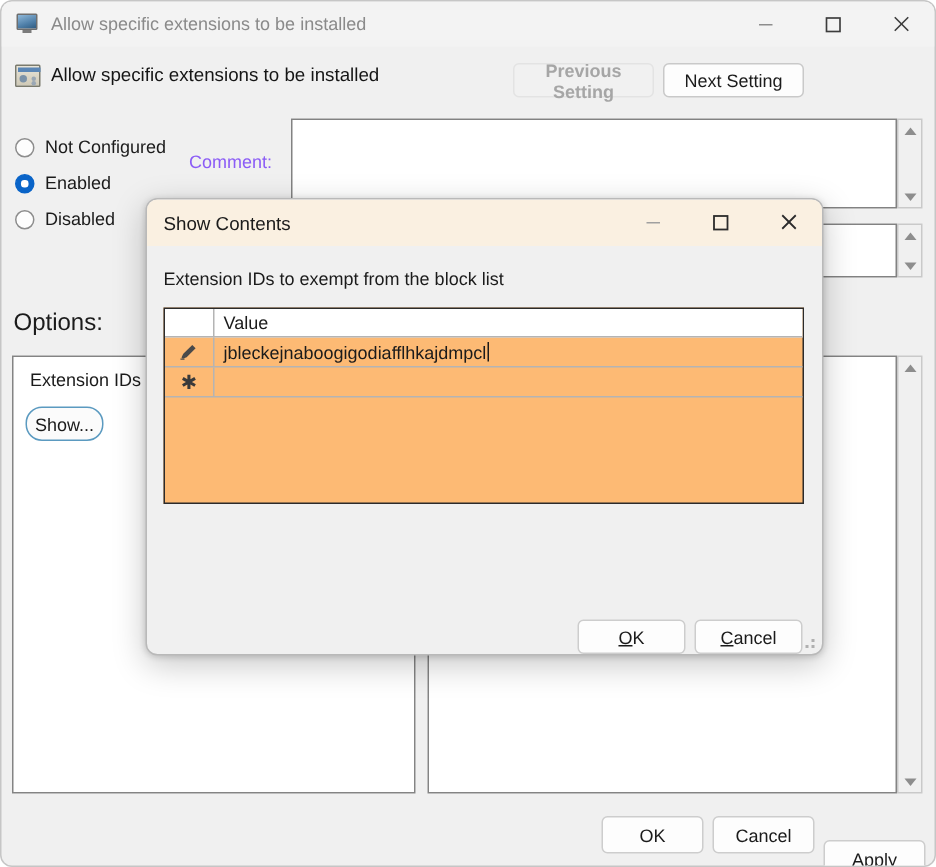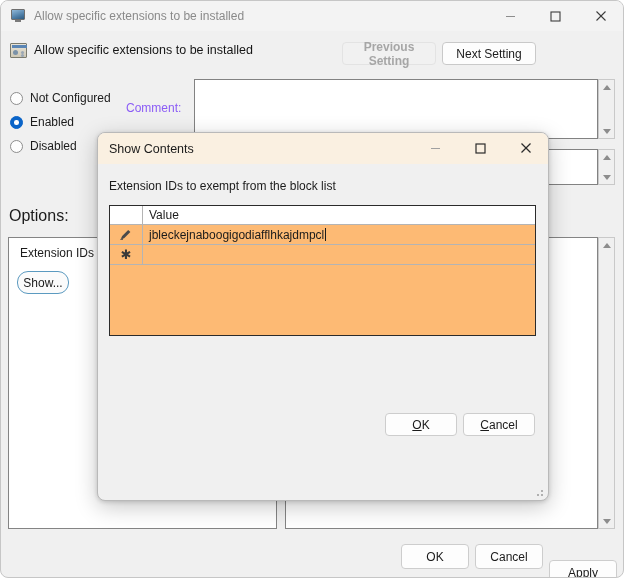--- a/index.html
+++ b/index.html
@@ -312,21 +312,21 @@
     padding: 0;
   }
   #main-ok-btn     { left: 400px; width: 68px; }
   #main-cancel-btn { left: 474px; width: 68px; }
   #main-apply-btn  { left: 548px; width: 68px; margin-top: 16px; }
 
   
   #contents-dialog {
     position: absolute;
     left: 96px; top: 131px;
-    width: 452px; height: 369px;
+    width: 452px; height: 305px;
     background: #f0f0f0;
     border: 1px solid #b9b9b9;
     border-radius: 8px;
     box-sizing: border-box;
     box-shadow: 0 6px 22px rgba(0,0,0,0.22), 0 1px 4px rgba(0,0,0,0.16);
     overflow: hidden;
   }
   #dialog-titlebar {
     position: absolute;
     left: 0; top: 0;

